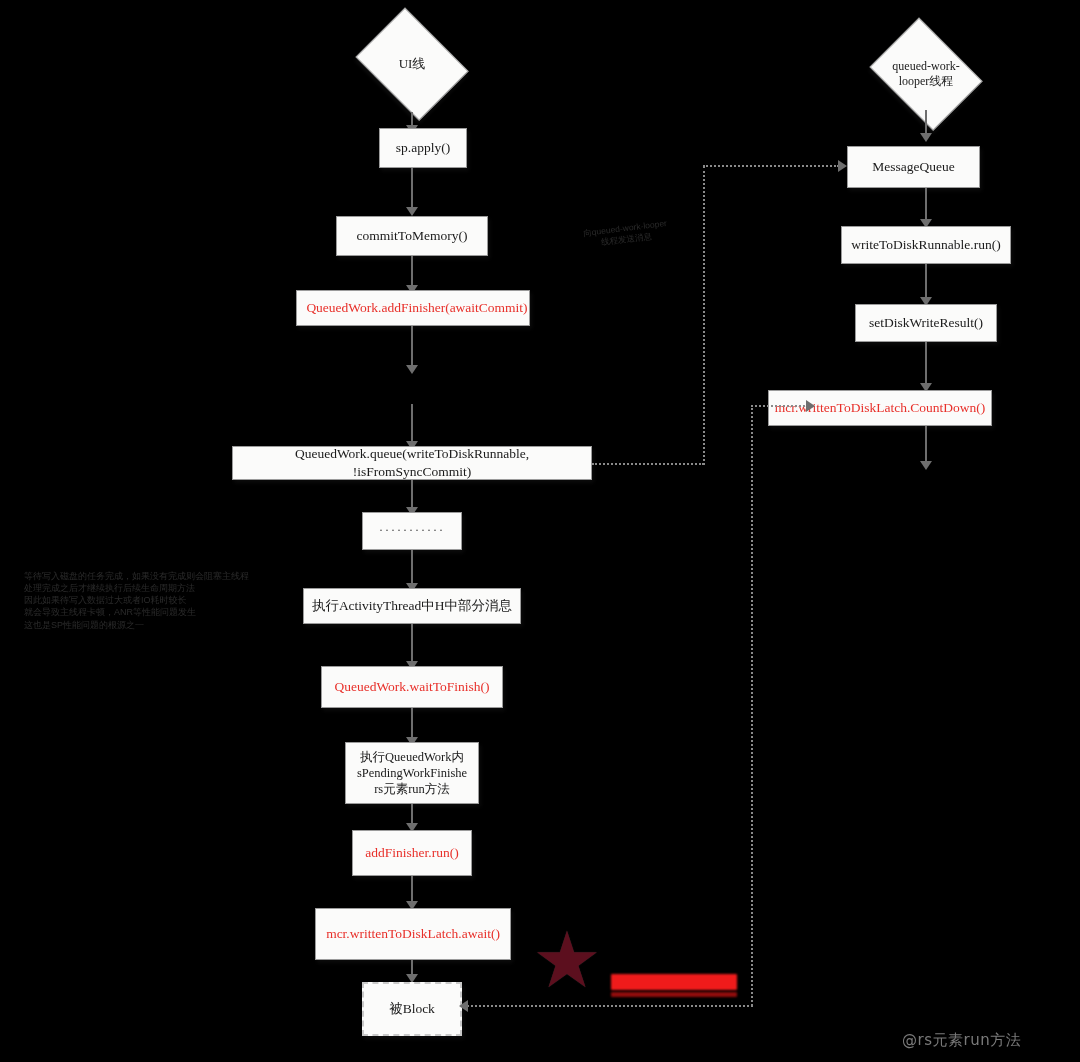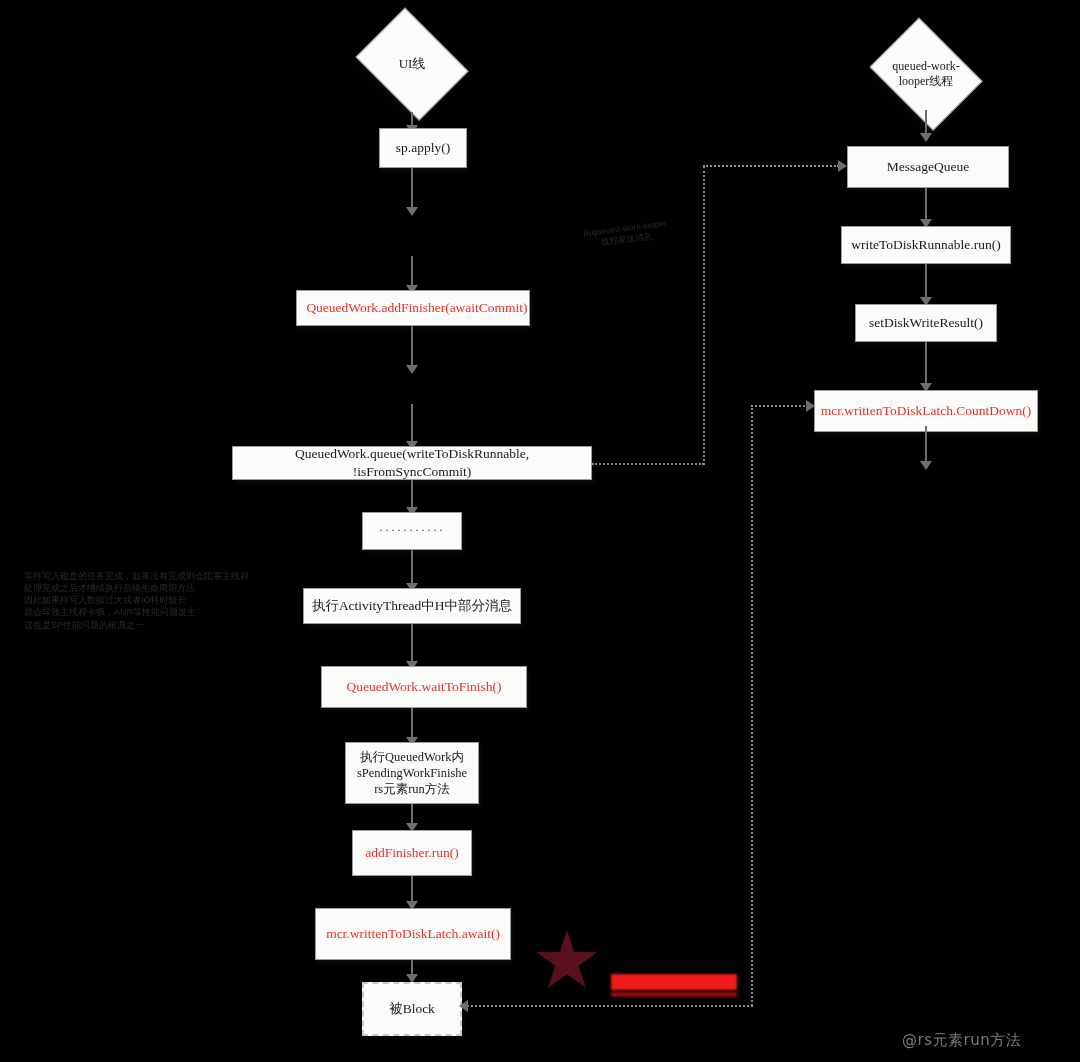--- a/index.html
+++ b/index.html
@@ -171,20 +171,23 @@
   <div class="vline" style="left:411px; top:112px; height:16px;"></div>
   <div class="arrow-down" style="left:406px; top:125px;"></div>
 
   <div class="node" style="left:379px; top:128px; width:88px; height:40px;">
     <span>sp.apply()</span>
   </div>
 
   <div class="vline" style="left:411px; top:168px; height:42px;"></div>
   <div class="arrow-down" style="left:406px; top:207px;"></div>
 
+  <div class="node" style="left:336px; top:216px; width:152px; height:40px;">
+    <span>commitToMemory()</span>
+  </div>
 
   <div class="vline" style="left:411px; top:256px; height:32px;"></div>
   <div class="arrow-down" style="left:406px; top:285px;"></div>
 
   <div class="node red" style="left:296px; top:290px; width:234px; height:36px;padding-left:14px;">
     <span>QueuedWork.addFinisher(awaitCommit)</span>
   </div>
 
   <div class="vline" style="left:411px; top:326px; height:42px;"></div>
   <div class="arrow-down" style="left:406px; top:365px;"></div>
@@ -207,21 +210,21 @@
   <div class="vline" style="left:411px; top:550px; height:36px;"></div>
   <div class="arrow-down" style="left:406px; top:583px;"></div>
 
   <div class="node" style="left:303px; top:588px; width:218px; height:36px;">
     <span>执行ActivityThread中H中部分消息</span>
   </div>
 
   <div class="vline" style="left:411px; top:624px; height:40px;"></div>
   <div class="arrow-down" style="left:406px; top:661px;"></div>
 
-  <div class="node red" style="left:321px; top:666px; width:206px; height:42px;">
+  <div class="node red" style="left:321px; top:666px; width:182px; height:42px;">
     <span>QueuedWork.waitToFinish()</span>
   </div>
 
   <div class="vline" style="left:411px; top:708px; height:32px;"></div>
   <div class="arrow-down" style="left:406px; top:737px;"></div>
 
   <div class="node" style="left:345px; top:742px; width:134px; height:62px; font-size:12.5px;">
     <span>执行QueuedWork内
 sPendingWorkFinishe
 rs元素run方法</span>
@@ -250,42 +253,42 @@
 
   <div class="diamond" style="left:864px; top:26px; width:124px; height:96px;">
     <div class="dshape"></div>
     <div class="dlabel" style="font-size:12px;">queued-work-
 looper线程</div>
   </div>
 
   <div class="vline" style="left:925px; top:110px; height:26px;"></div>
   <div class="arrow-down" style="left:920px; top:133px;"></div>
 
-  <div class="node" style="left:847px; top:146px; width:162px; height:42px;">
+  <div class="node" style="left:847px; top:146px; width:133px; height:42px;">
     <span>MessageQueue</span>
   </div>
 
   <div class="vline" style="left:925px; top:188px; height:34px;"></div>
   <div class="arrow-down" style="left:920px; top:219px;"></div>
 
   <div class="node" style="left:841px; top:226px; width:170px; height:38px;">
     <span>writeToDiskRunnable.run()</span>
   </div>
 
   <div class="vline" style="left:925px; top:264px; height:36px;"></div>
   <div class="arrow-down" style="left:920px; top:297px;"></div>
 
   <div class="node" style="left:855px; top:304px; width:142px; height:38px;">
     <span>setDiskWriteResult()</span>
   </div>
 
   <div class="vline" style="left:925px; top:342px; height:44px;"></div>
   <div class="arrow-down" style="left:920px; top:383px;"></div>
 
-  <div class="node red" style="left:814px; top:390px; width:224px; height:42px;">
+  <div class="node red" style="left:768px; top:390px; width:224px; height:36px;">
     <span>mcr.writtenToDiskLatch.CountDown()</span>
   </div>
 
   <div class="vline" style="left:925px; top:426px; height:38px;"></div>
   <div class="arrow-down" style="left:920px; top:461px;"></div>
 
 
   <div class="dot-h" style="left:592px; top:463px; width:112px;"></div>
   <div class="dot-v" style="left:703px; top:166px; height:299px;"></div>
   <div class="dot-h" style="left:703px; top:165px; width:136px;"></div>

